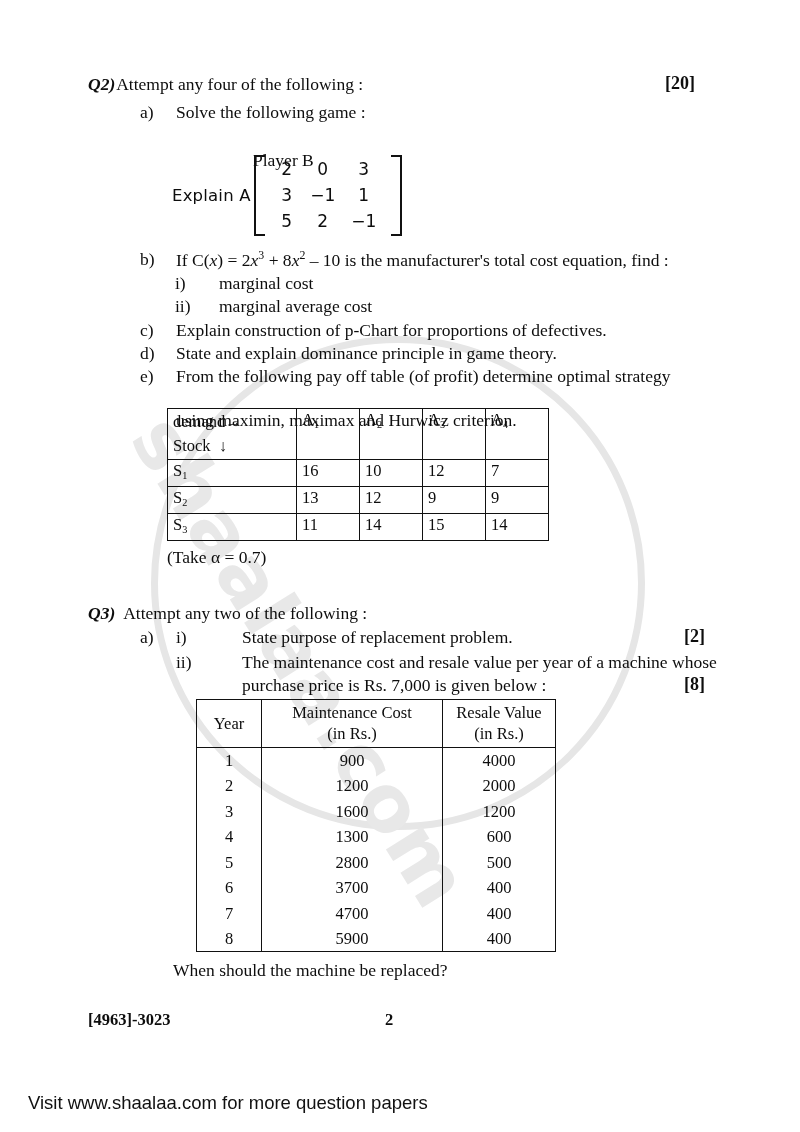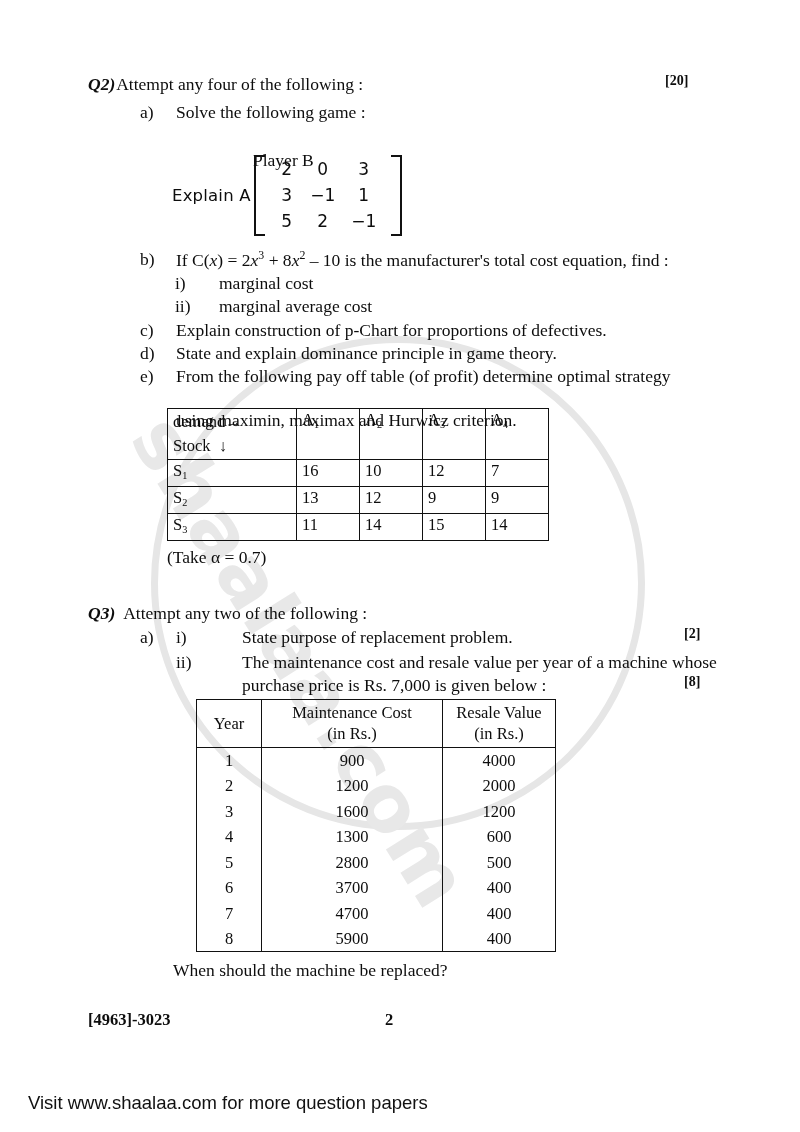--- a/index.html
+++ b/index.html
@@ -70,21 +70,21 @@
 
   .qlabel {
     font-style: italic;
     font-weight: bold;
     font-size: 17.5px;
   }
 
   .marks {
     position: absolute;
     font-weight: bold;
-    font-size: 14px;
+    font-size: 18px;
     font-family: "Liberation Serif", serif;
     text-align: right;
   }
 
   .row {
     display: flex;
     align-items: flex-start;
   }
   .idx {
     flex: 0 0 auto;

